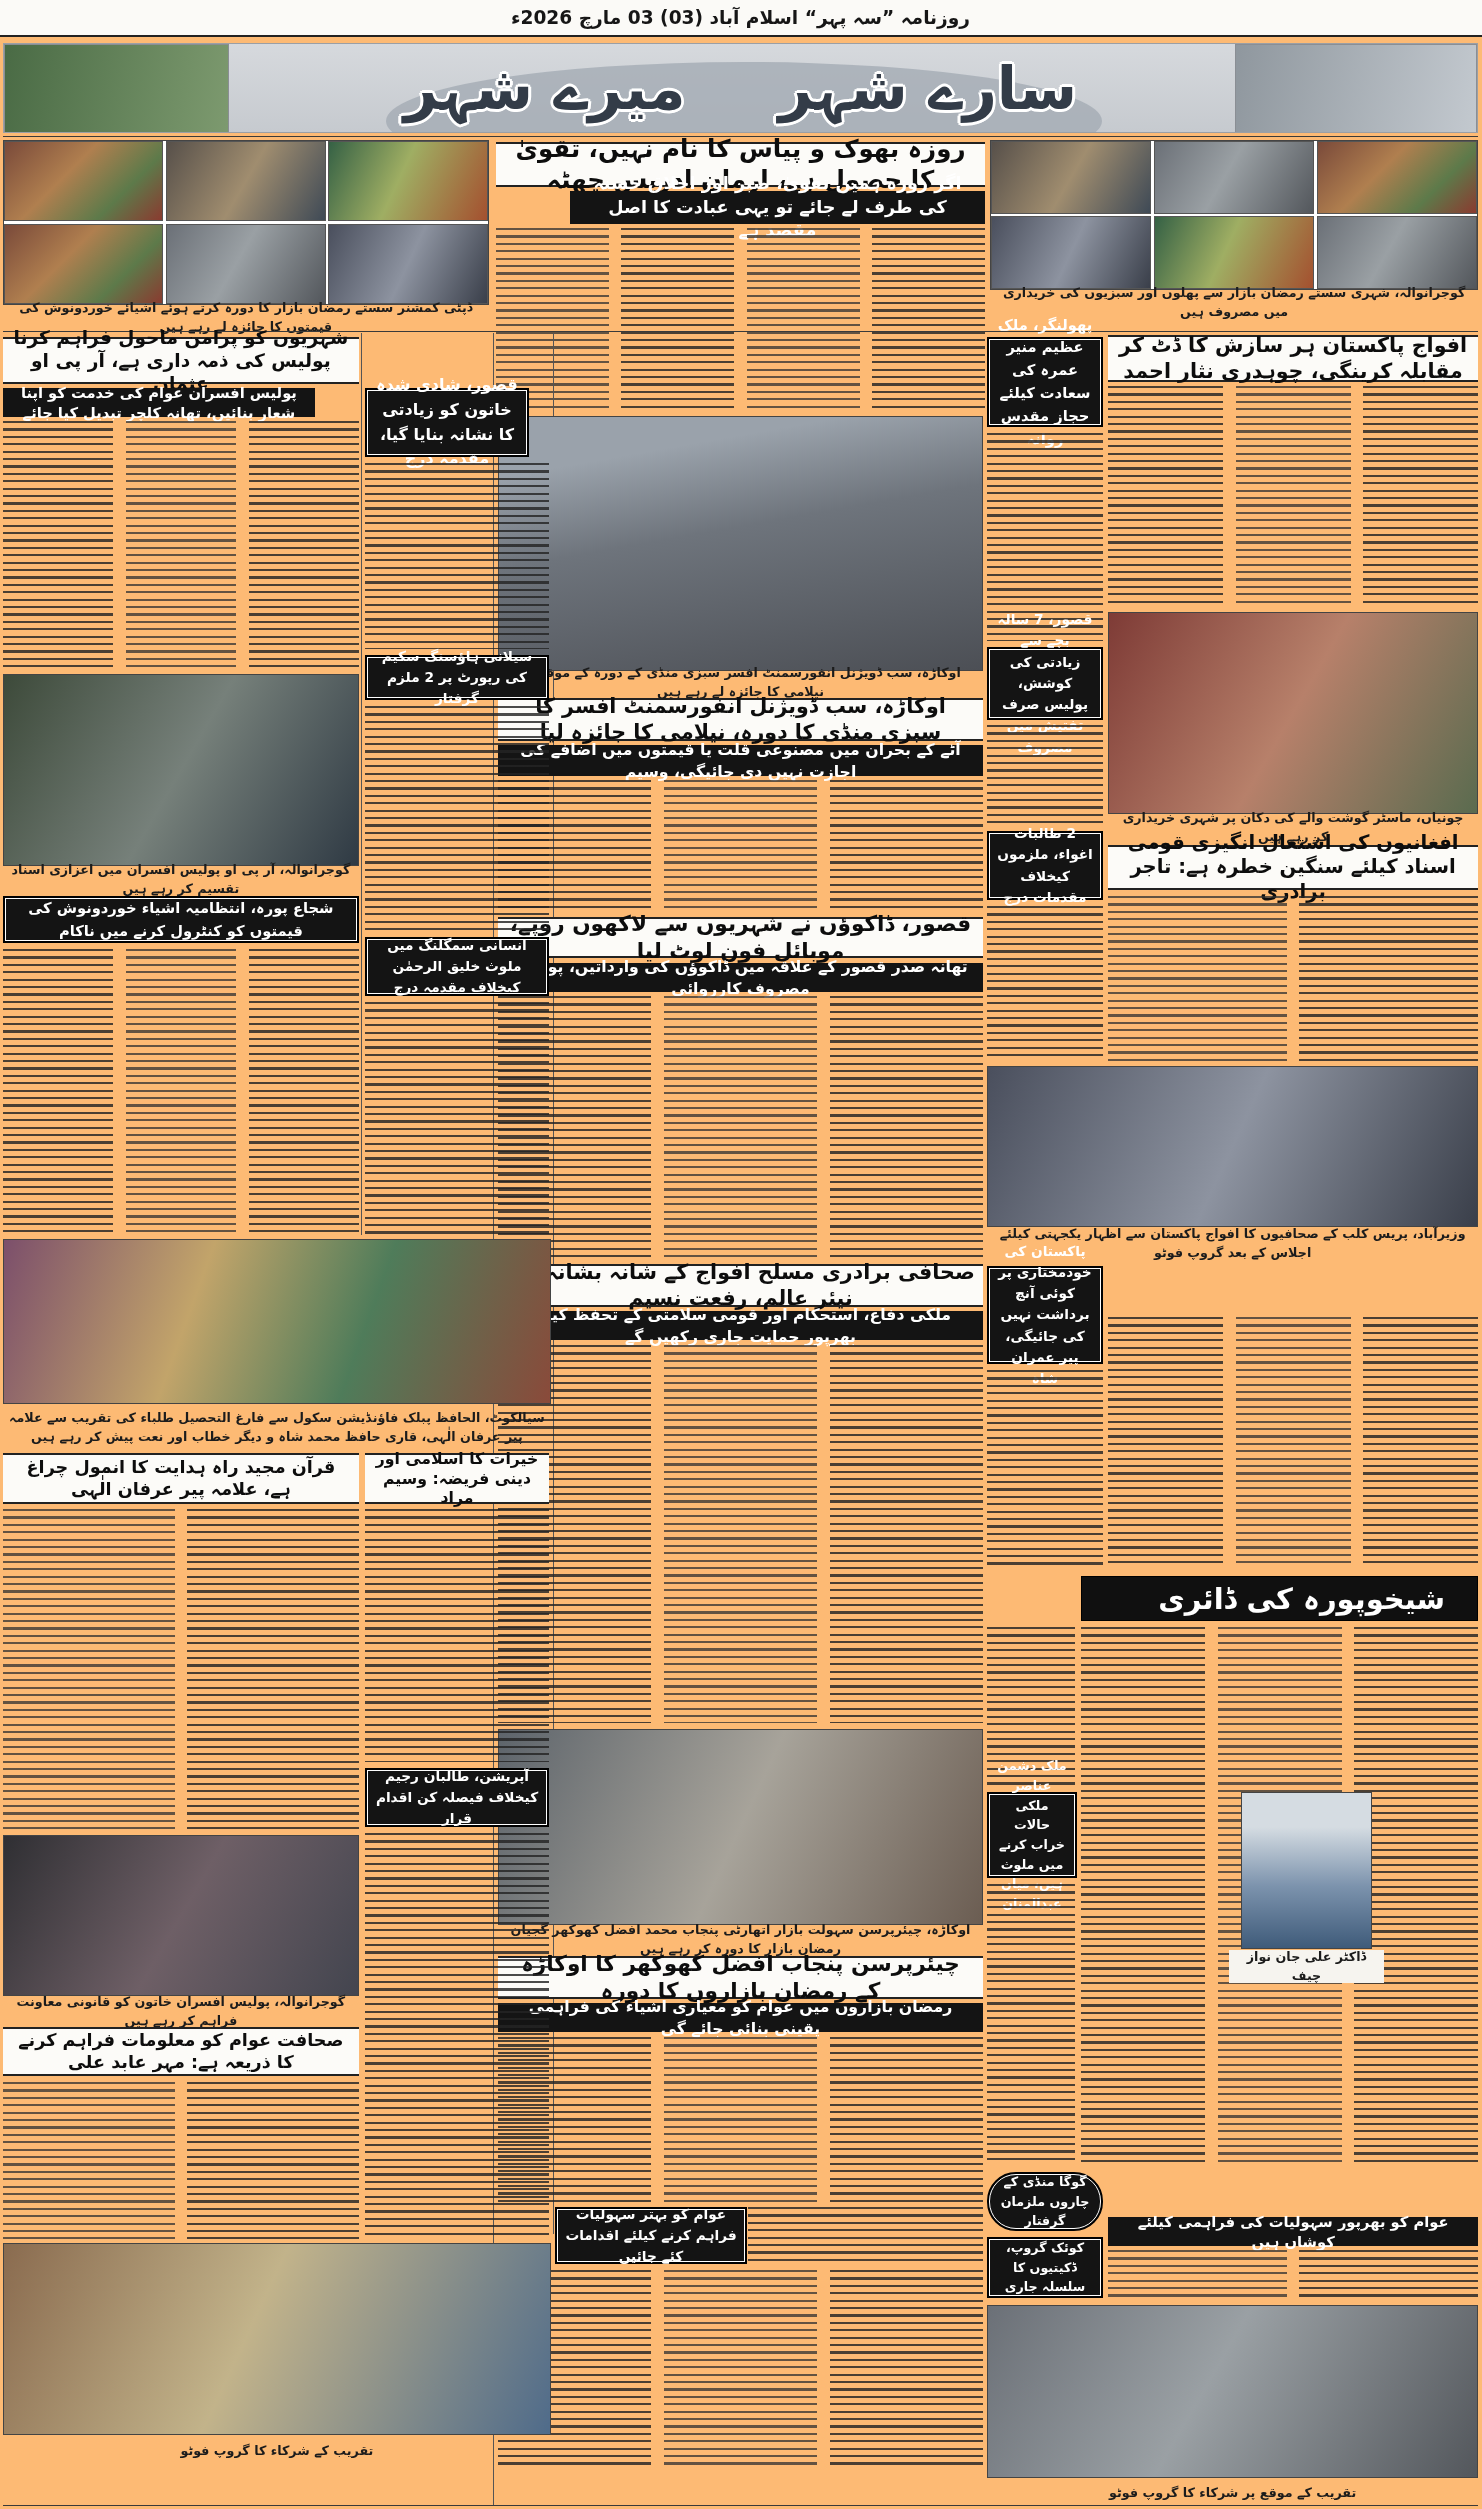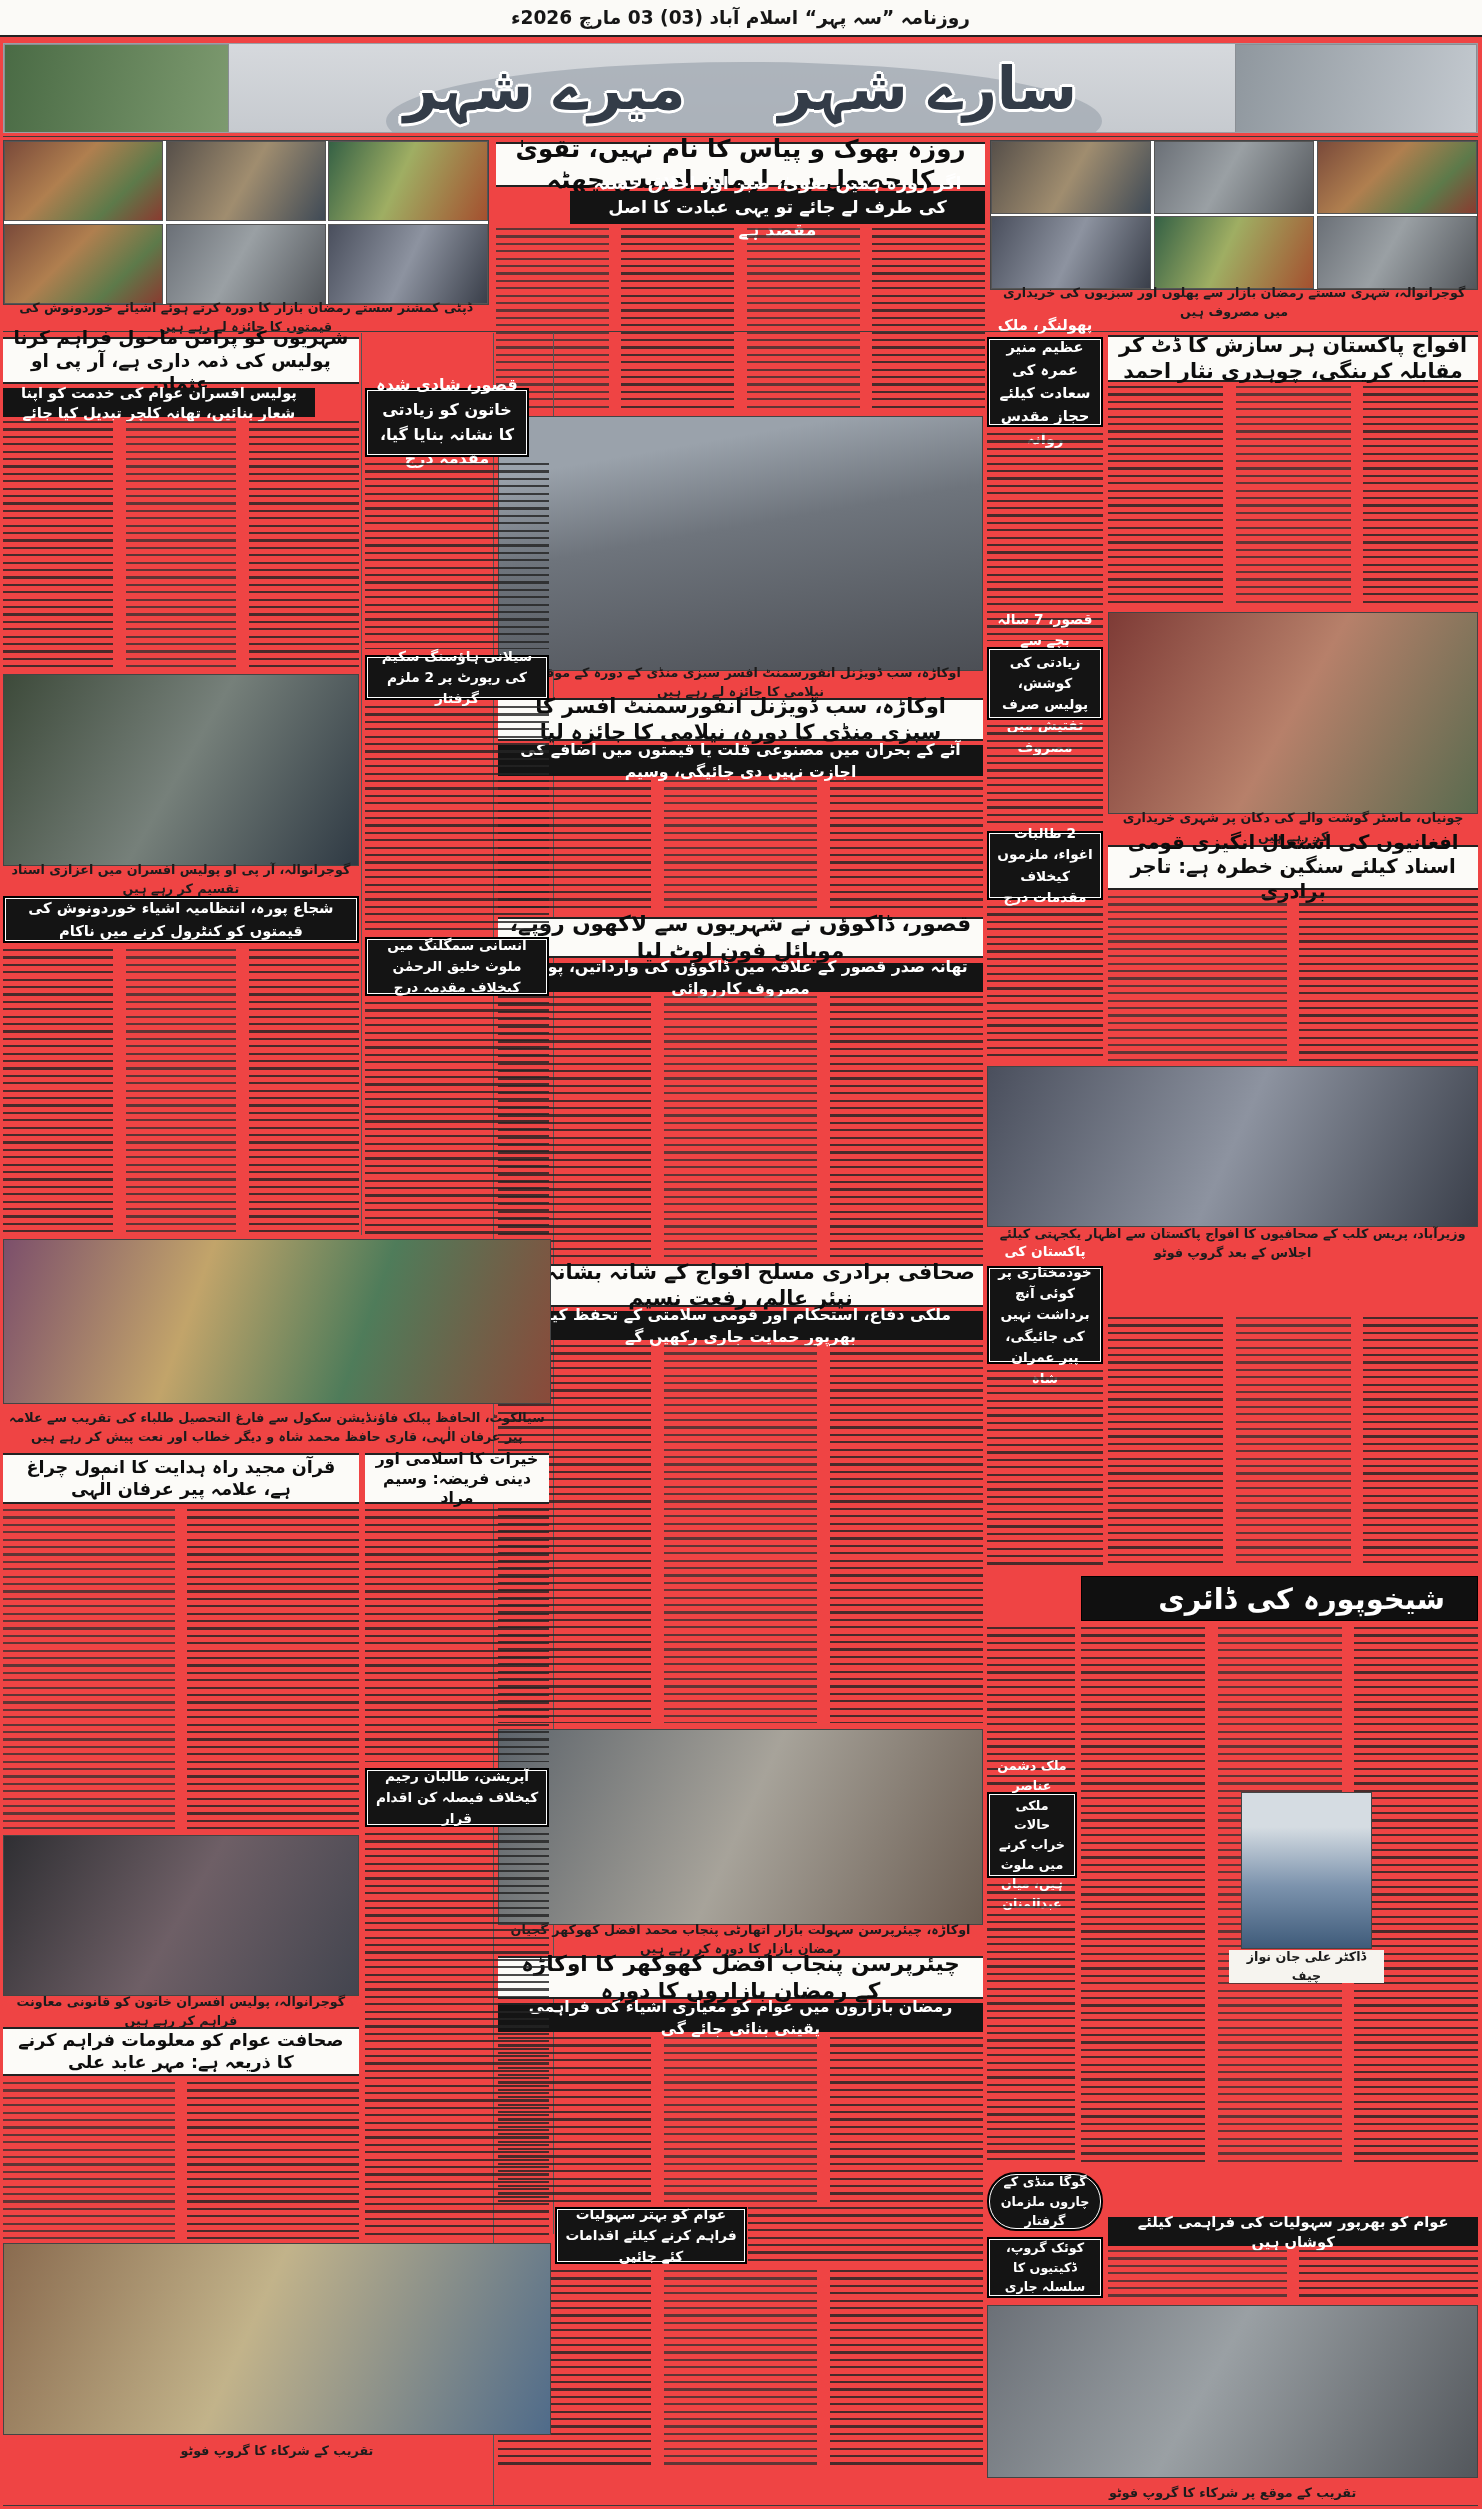--- a/index.html
+++ b/index.html
@@ -1,18 +1,18 @@
 <!DOCTYPE html>
 <html lang="ur" dir="rtl"><head>
 <meta charset="utf-8">
 <style>
   html,body{margin:0;padding:0;background:#888;}
   .page{
     position:relative;width:1483px;height:2509px;margin:0 auto;
-    background:#ef4444;overflow:hidden;direction:rtl;
+    background:#fdba74;overflow:hidden;direction:rtl;
     font-family:"DejaVu Sans","Liberation Sans",sans-serif;color:#161616;
   }
   .abs{position:absolute;box-sizing:border-box;}
   
   .dateline{top:0;left:0;width:1483px;height:37px;display:flex;align-items:center;justify-content:center;
     font-size:18.6px;font-weight:700;border-bottom:2.9px double #222;background:#fbfaf7;}
   
   .masthead{top:43px;left:3.9px;width:1475px;height:90px;background:linear-gradient(180deg,#d6d9dd,#c6cacf);
     border:1px solid #9b9fa5;display:flex;align-items:center;justify-content:center;overflow:hidden;}
   .masthead .ellipse{position:absolute;left:382px;top:17.6px;width:716px;height:118px;border-radius:50%;

